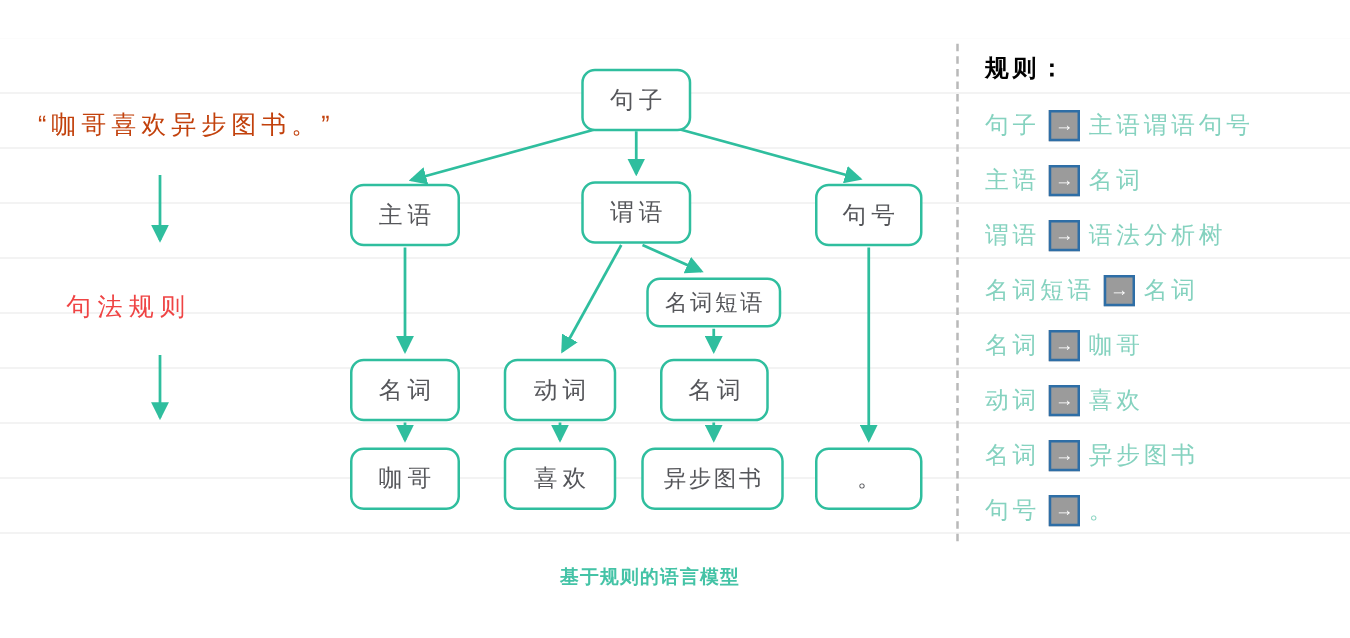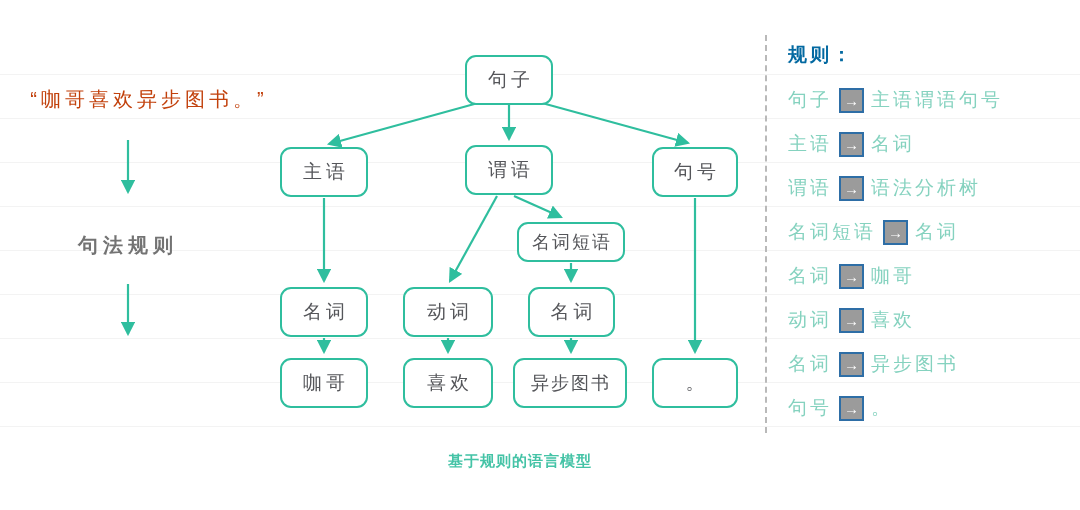--- a/index.html
+++ b/index.html
@@ -16,28 +16,28 @@
   .node{
     position:absolute;display:flex;align-items:center;justify-content:center;
     background:#ffffff;border:2.5px solid #2fbe9e;border-radius:11px;
     color:#55565a;font-size:19px;letter-spacing:4px;text-indent:4px;box-sizing:border-box;
   }
   .node.small{font-size:18px;letter-spacing:2px;text-indent:2px;}
   .quote{
     position:absolute;left:24px;top:86px;width:250px;text-align:center;
     font-size:20px;letter-spacing:4px;color:#c2410c;
   }
-  .flow-label{position:absolute;text-align:center;font-size:20px;letter-spacing:5px;color:#737373;font-weight:bold;}
+  .flow-label{position:absolute;font-size:20px;letter-spacing:5px;color:#ef4444;}
   .rules-sep{
     position:absolute;left:765px;top:35px;height:398px;width:0;
     border-left:2px dashed #b9b9b9;
   }
   .rules-heading{
     position:absolute;left:788px;top:42px;font-size:19px;font-weight:bold;
-    letter-spacing:3px;color:#0369a1;
+    letter-spacing:3px;color:#000000;
   }
   .rules-list{position:absolute;left:788px;top:78px;}
   .rule-row{display:flex;align-items:center;height:44px;}
   .rule-text{color:#85d2bf;font-size:19px;letter-spacing:3px;white-space:nowrap;}
   .rule-chip{
     display:inline-flex;align-items:center;justify-content:center;
     width:21px;height:21px;margin:0 7px;background:#9b9b9b;
     border:2px solid #2e6ea6;color:#ffffff;font-size:15px;line-height:1;flex:0 0 auto;
   }
   .caption{

